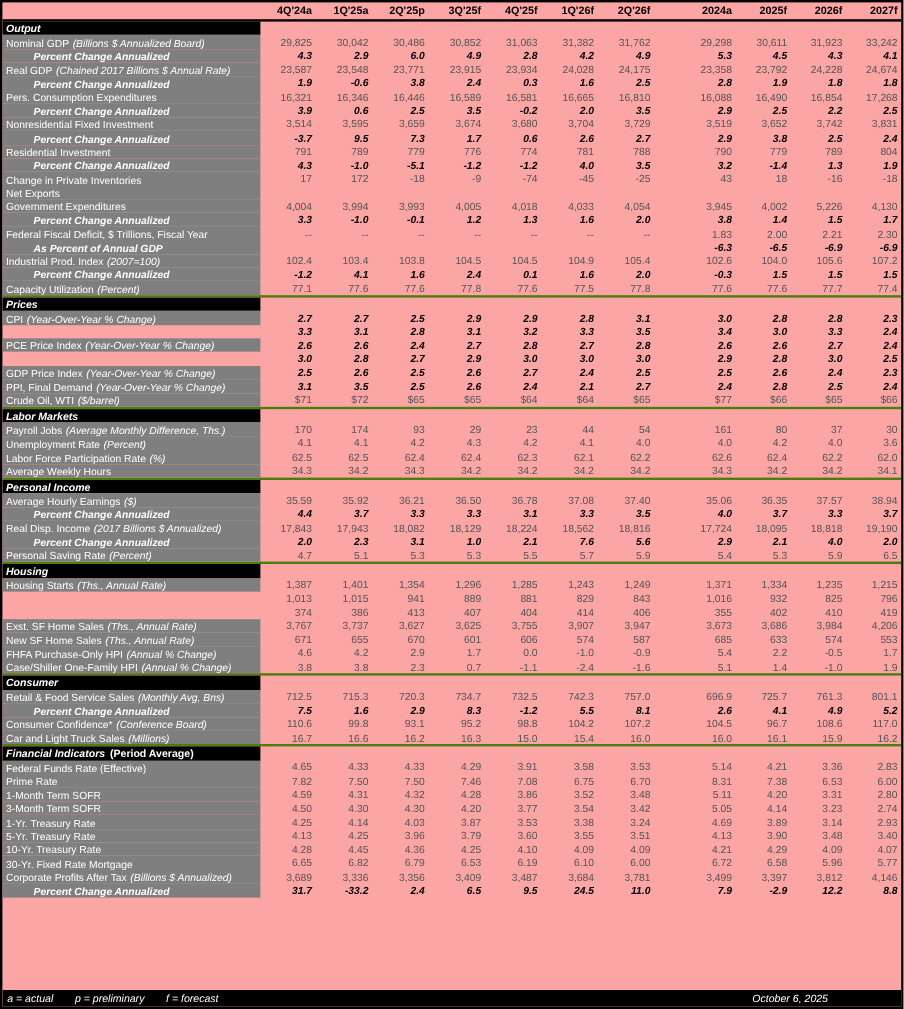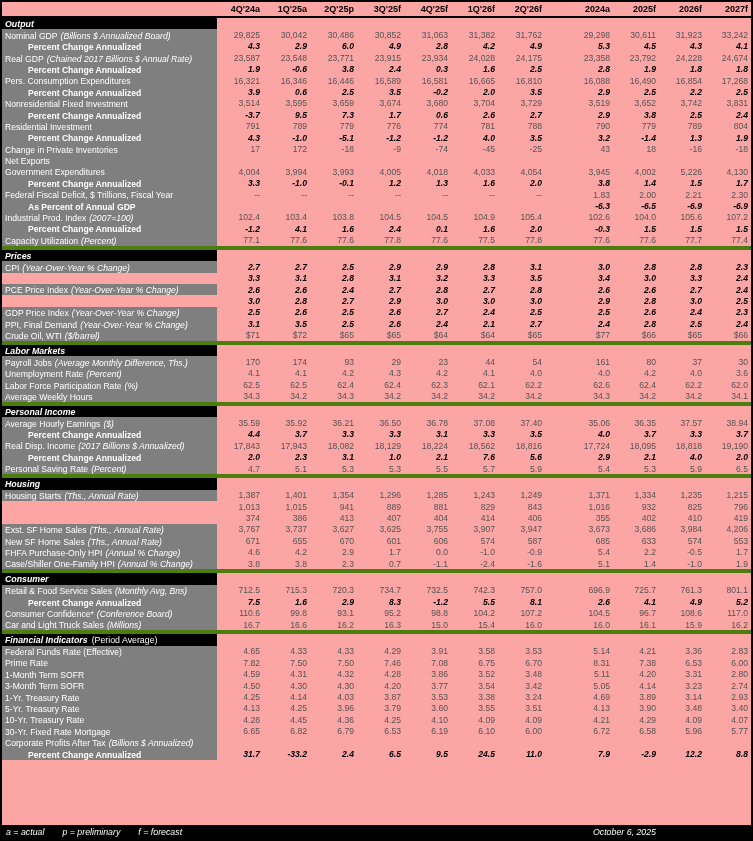--- a/index.html
+++ b/index.html
@@ -10,45 +10,45 @@
     display:flex; flex-direction:column; overflow:hidden;
   }
   
   .header-row { display:flex; align-items:center; height:14px; border-bottom:2px solid #000; flex:none; }
   .header-spacer { width:215px; height:100%; flex:none; }
   .hcell { width:47px; flex:none; text-align:right; padding-right:4px; box-sizing:border-box;
            font-weight:bold; font-size:9px; color:#000; }
   .hcell.annual { width:46px; }
   .gapcell { width:22px; flex:none; }
   
-  .section-row { display:flex; border-top:4px solid #4d7c0f; height:11.4px; flex:none; }
+  .section-row { display:flex; border-top:2px solid #4d7c0f; height:11.4px; flex:none; }
   .section-row.first { border-top:none; }
   .section-label { width:215px; flex:none; background:#000; color:#fff; font-size:8.8px;
                    display:flex; align-items:center; padding-left:3px; box-sizing:border-box; }
   .section-title { font-weight:bold; font-style:italic; }
-  .section-note { font-weight:normal; margin-left:4px; }
+  .section-note { font-weight:bold; margin-left:4px; }
   
   .row { display:flex; height:11.4px; align-items:stretch; flex:none; }
   .row .labelcell { width:215px; flex:none; background:#7f7f7f; color:#fff; font-size:8.6px;
                     display:flex; align-items:flex-end; padding-left:3px; box-sizing:border-box;
                     white-space:nowrap; overflow:hidden; }
   .row .labelcell .note { font-style:italic; margin-left:3px; }
   .row.indent1 .labelcell { padding-left:7px;margin-top:16px; }
-  .row.pca .labelcell { padding-left:26px; font-weight:bold; }
+  .row.pca .labelcell { padding-left:26px; font-weight:bold; font-style:italic; }
   .cellwrap { display:flex; align-items:center; flex:1; }
   .cell { width:47px; flex:none; text-align:right; padding-right:4px; box-sizing:border-box;
           font-size:8.6px; color:#545454; }
   .cell.annual { width:46px; }
   .row.pca .cell, .row.bold .cell { font-weight:bold; font-style:italic; color:#000; }
   .row.italic .cell { }
   
   .footer { margin-top:auto; flex:none; height:14px; background:#000; color:#fff;
             display:flex; align-items:center; font-size:8.8px; font-style:italic; }
   .footer .legend-item { margin-left:4px; margin-right:14px; }
-  .footer .date { margin-left:auto; margin-right:95px; }
+  .footer .date { margin-left:auto; margin-right:61px; }
 </style>
 </head>
 <body>
 
 <div class="page">
   <div class="header-row">
     <div class="header-spacer"></div>
     <div id="header-cells" style="display:flex; flex:1;">
         <div class="hcell">4Q'24a</div>
         <div class="hcell">1Q'25a</div>
@@ -1137,20 +1137,34 @@
           <div class="cell annual">6.58</div>
           <div class="cell annual">5.96</div>
           <div class="cell annual">5.77</div>
         </div>
       </div>
       <div class="row normal">
         <div class="labelcell">
           <span>Corporate Profits After Tax</span>
           <span class="note">(Billions $ Annualized)</span>
         </div>
+        <div class="cellwrap">
+          <div class="cell">3,689</div>
+          <div class="cell">3,336</div>
+          <div class="cell">3,356</div>
+          <div class="cell">3,409</div>
+          <div class="cell">3,487</div>
+          <div class="cell">3,684</div>
+          <div class="cell">3,781</div>
+          <div class="gapcell"></div>
+          <div class="cell annual">3,499</div>
+          <div class="cell annual">3,397</div>
+          <div class="cell annual">3,812</div>
+          <div class="cell annual">4,146</div>
+        </div>
       </div>
       <div class="row pca">
         <div class="labelcell">
           <span>Percent Change Annualized</span>
         </div>
         <div class="cellwrap">
           <div class="cell">31.7</div>
           <div class="cell">-33.2</div>
           <div class="cell">2.4</div>
           <div class="cell">6.5</div>

